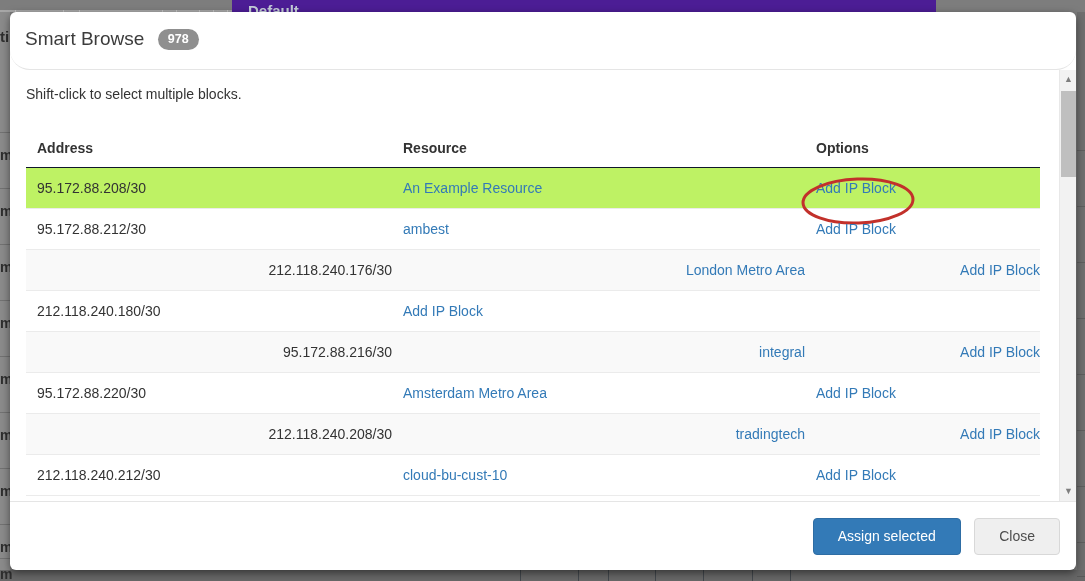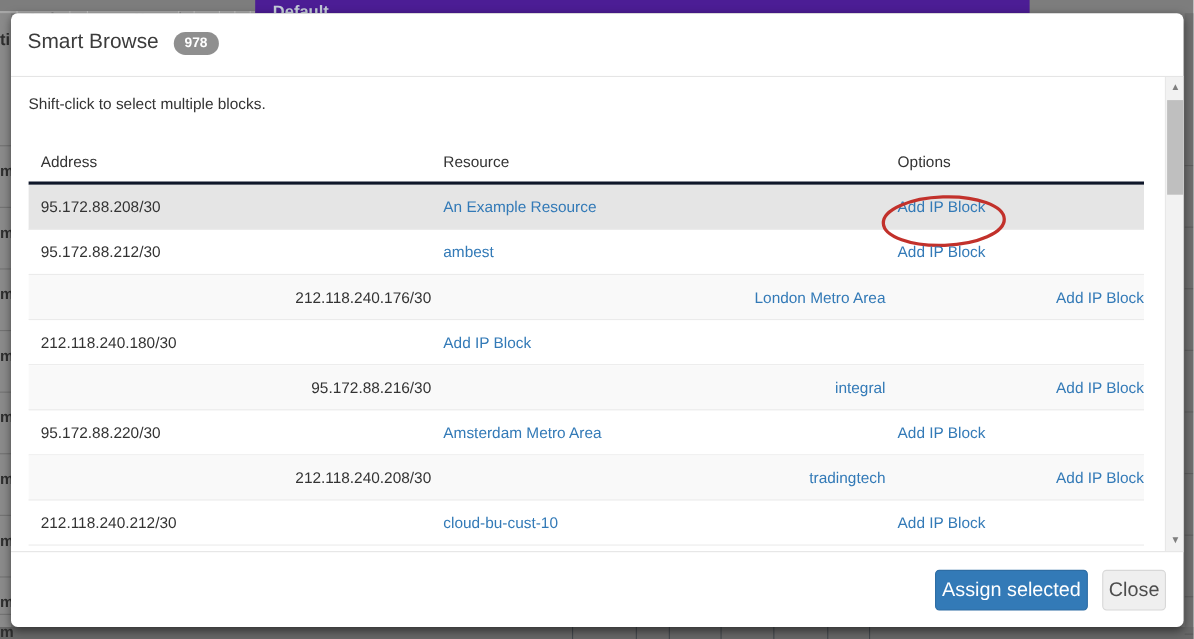--- a/index.html
+++ b/index.html
@@ -23,48 +23,48 @@
   .strip-bottom{ position:absolute; top:570px; left:0; width:1085px; height:11px; background:#686868; z-index:0; }
   .bg-fragment { position:absolute; left:0; font-weight:bold; color:#2e2e2e; font-size:14px; z-index:1; line-height:14px; }
   .bg-rowline  { position:absolute; left:0; width:10px; height:1px; background:rgba(0,0,0,.18); z-index:1; }
   .bg-rowline-r{ position:absolute; right:0; width:8px; height:1px; background:rgba(0,0,0,.15); z-index:1; }
   .bg-vline    { position:absolute; top:570px; width:1px; height:11px; background:rgba(30,40,50,.5); z-index:1; }
 
   
   .modal { position:absolute; left:10px; top:12px; width:1066px; height:558px; background:#fff;
            border-radius:6px; box-shadow:0 3px 9px rgba(0,0,0,.5); z-index:2; }
 
-  .modal-header { height:58px; padding:16px 15px; border-bottom:1px solid #e5e5e5; }
+  .modal-header { height:58px; padding:16px 15px; border-bottom:1px solid #e5e5e5;border-radius:20px; }
   .modal-title { display:inline-block; font-size:19px; color:#3c3c3c; vertical-align:middle; }
   .badge { display:inline-block; margin-left:9px; padding:3px 10px 4px; background:#8f8f8f; color:#fff;
            font-size:12.5px; font-weight:bold; border-radius:11px; vertical-align:middle; }
 
   .modal-body { position:relative; height:431px; padding:14px 0 0 16px; overflow:hidden; }
   .hint { font-size:14px; color:#333; line-height:20px; }
 
   .sb-table { margin-top:24px; width:1014px; font-size:14px; color:#333; }
   .t-row { display:flex; height:41px; align-items:center; border-bottom:1px solid #ebebeb; }
-  .t-head { height:40px; font-weight:normal; border-bottom:3px solid #0f172a; }
-  .t-row.highlight { background:#e5e5e5; }
+  .t-head { height:40px; font-weight:bold; border-bottom:1px solid #0f172a; }
+  .t-row.highlight { background:#bef264; }
   .t-row.stripe { background:#f9f9f9;text-align:right; }
   .c-address { width:366px; padding-left:11px; }
   .c-resource { width:413px; padding-left:11px; }
   .c-options { width:235px; padding-left:11px; position:relative; }
   .link { color:#337ab7; text-decoration:none; cursor:pointer; }
 
   .annotation-svg { position:absolute; left:-4px; top:-4px; overflow:visible; pointer-events:none; }
 
   
   .scrollbar { position:absolute; top:0; right:0; width:17px; height:431px; background:#f2f2f2; border-left:1px solid #e8e8e8; }
   .sb-arrow { position:absolute; left:0; width:17px; height:17px; color:#7f7f7f; font-size:9px; text-align:center; line-height:17px; }
   .sb-up { top:1px; } .sb-down { bottom:1px; }
   .sb-thumb { position:absolute; left:1px; top:21px; width:15px; height:86px; background:#bfbfbf; }
 
   .modal-footer { height:69px; padding:16px 16px 0; border-top:1px solid #e5e5e5; text-align:right; }
-  .btn { display:inline-block; font-size:18px; line-height:17px; padding:9px 5px; border-radius:4px; cursor:pointer; }
+  .btn { display:inline-block; font-size:14px; line-height:17px; padding:9px 24px; border-radius:4px; cursor:pointer; }
   .btn-primary { background:#337ab7; border:1px solid #2e6da4; color:#fff; }
   .btn-default { background:#efefef; border:1px solid #d8d8d8; color:#4d4d4d; margin-left:9px; }
 </style>
 </head>
 <body>
 
 <div class="screen">
 
   <div class="strip-left"></div>
   <div class="strip-right"></div>

